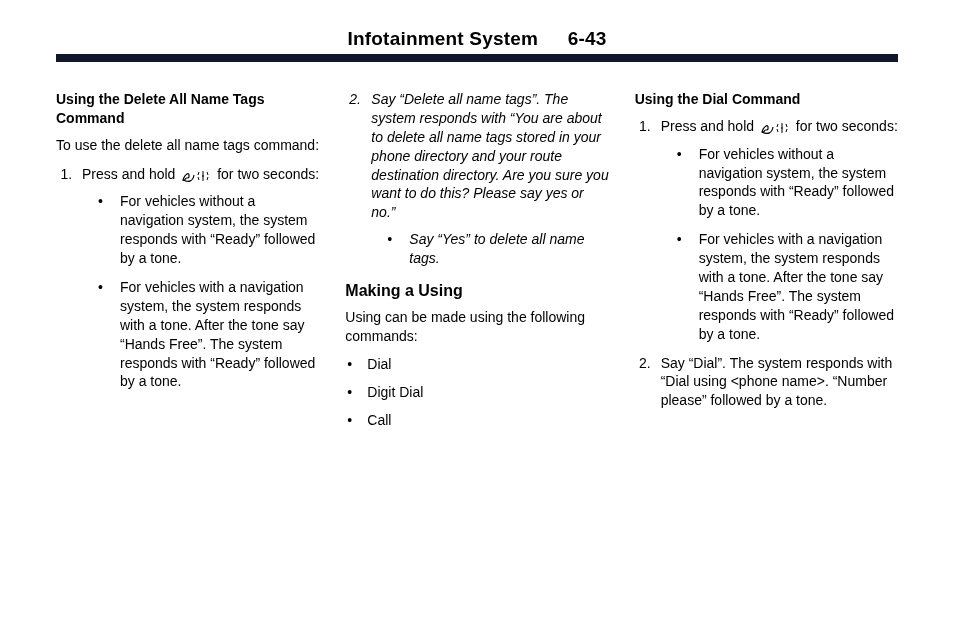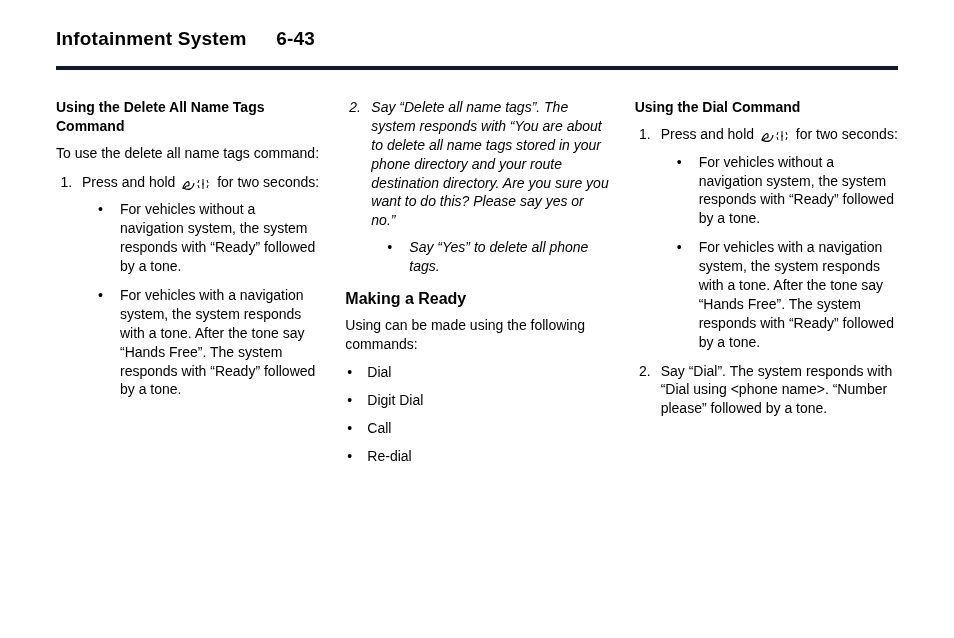--- a/index.html
+++ b/index.html
@@ -7,25 +7,25 @@
     width: 954px;
     height: 638px;
     background: #fff;
     font-family: Arial, Helvetica, sans-serif;
     color: #000;
   }
   .page {
     padding: 28px 56px 30px 56px;
   }
   .header {
-    text-align: left;
+    text-align: center;
     font-weight: bold;
     font-size: 19px;
-    padding-bottom: 16px;
-    border-bottom: 4px solid #0f172a;
+    padding-bottom: 4px;
+    border-bottom: 8px solid #0f172a;
     margin-bottom: 28px;
     letter-spacing: 0.2px;
   }
   .header .section { margin-right: 24px; }
   .cols {
     display: flex;
     gap: 26px;
   }
   .col {
     width: 265px;
@@ -126,31 +126,30 @@
           </ul>
         </li>
       </ol>
     </div>
 
     <div class="col">
       <ol class="continue">
         <li data-num="2">
           <span>Say “Delete all name tags”. The system responds with “You are about to delete all name tags stored in your phone directory and your route destination directory. Are you sure you want to do this? Please say yes or no.”</span>
           <ul class="bullets">
-            <li>Say “Yes” to delete all phone tags.</li>
+            <li>Say “Yes” to delete all name tags.</li>
           </ul>
         </li>
       </ol>
-      <div class="h2">Making a Ready</div>
+      <div class="h2">Making a Using</div>
       <p>Using can be made using the following commands:</p>
       <ul class="simple">
         <li>Dial</li>
         <li>Digit Dial</li>
         <li>Call</li>
-        <li>Re-dial</li>
       </ul>
     </div>
 
     <div class="col">
       <div class="subh">Using the Dial Command</div>
       <ol>
         <li>
           <span>Press and hold </span><span class="icons"><svg width="30" height="14" viewBox="0 0 30 14">
                 <path d="M2 11 C3 8 4 6 6 5 C7 4 8 5 8 6 L8 8 C8 9 7 9 6 9 C5 9 4 10 4 11 Z" fill="none" stroke="#000" stroke-width="1.2"></path>
                 <path d="M2 11 C8 14 12 12 13 6" fill="none" stroke="#000" stroke-width="1.2"></path>

